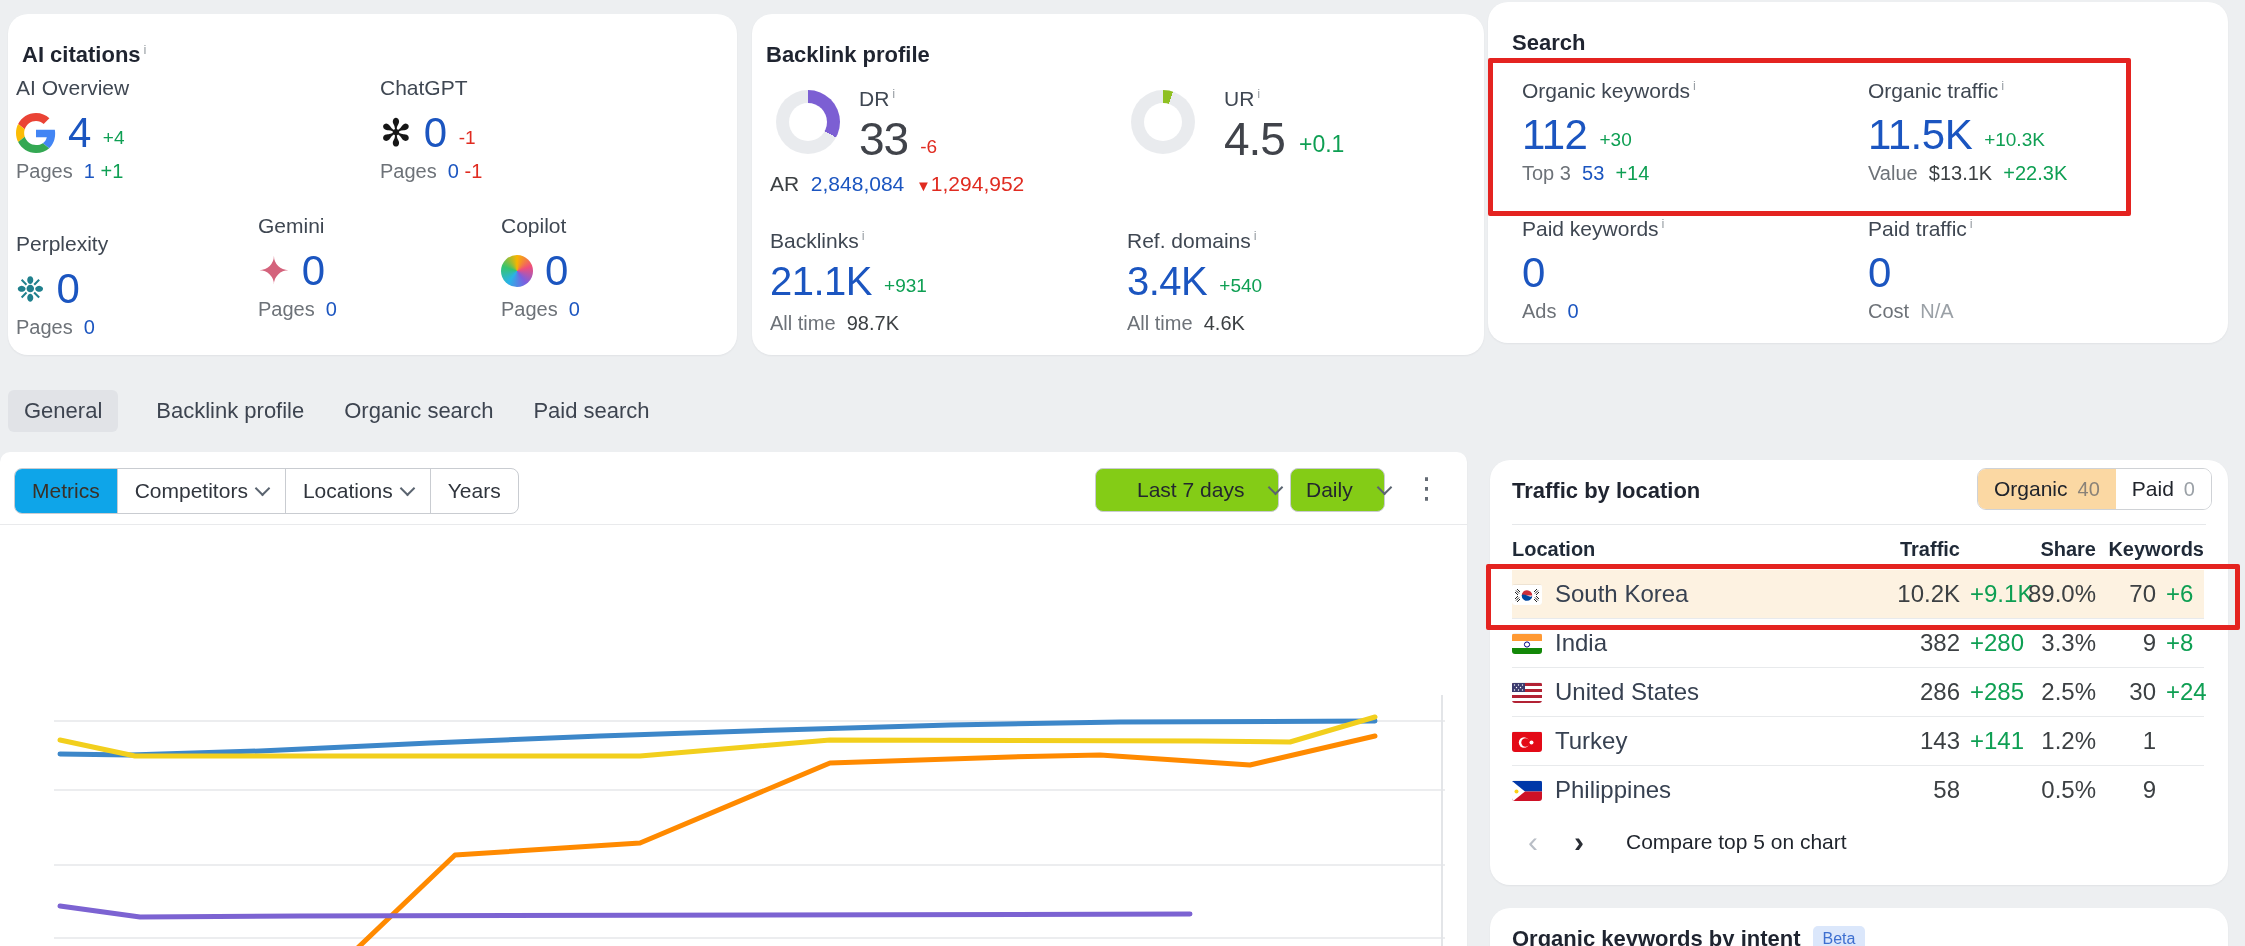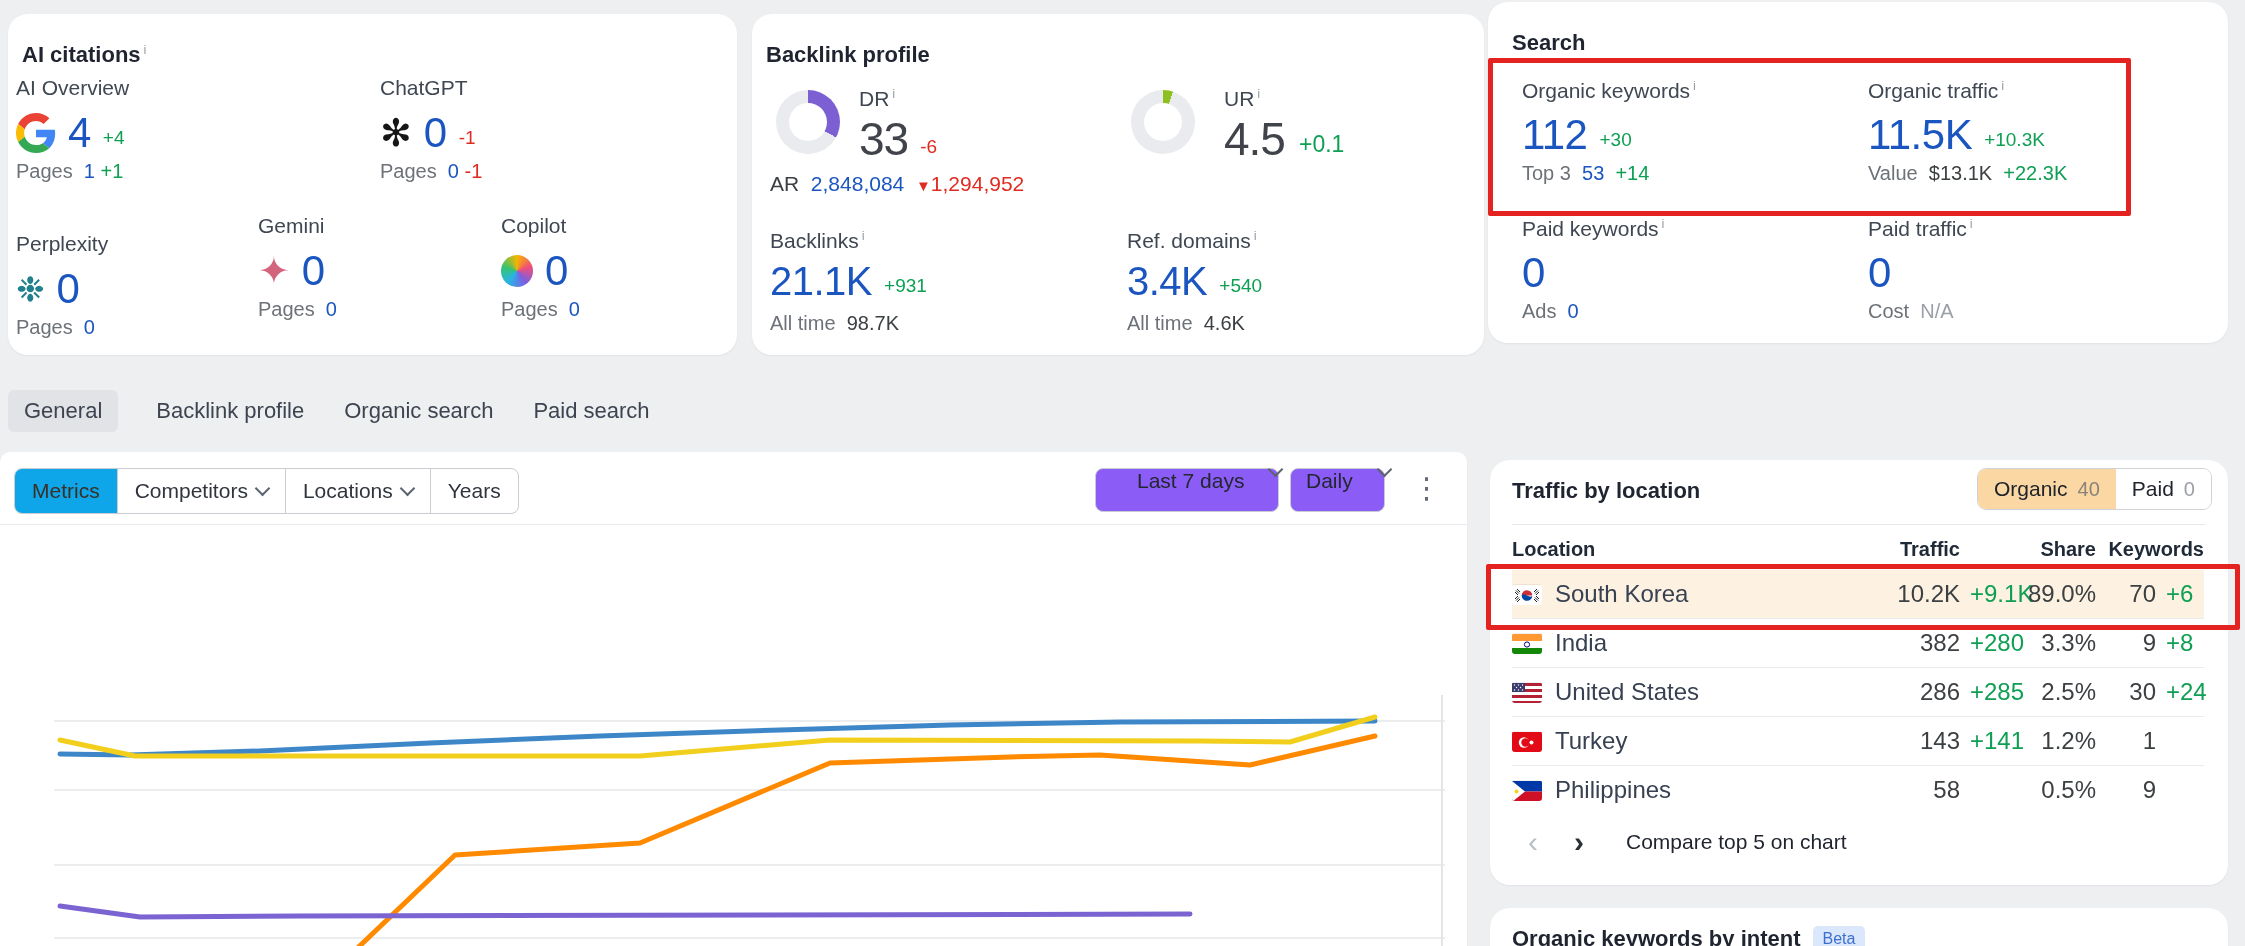--- a/index.html
+++ b/index.html
@@ -33,21 +33,21 @@
   
   .tabs{position:absolute;left:8px;top:390px;display:flex;align-items:center;gap:36px;height:42px}
   .tab{font-size:22px;color:#3d4450;padding:8px 2px;border-radius:6px;cursor:pointer;white-space:nowrap}
   .tab.active{background:#e1e3e7;padding:8px 16px}
   
   .main-panel{position:absolute;left:0;top:452px;width:1467px;height:494px;background:#fff;border-radius:10px 10px 0 0;box-shadow:0 1px 2px rgba(28,36,48,.06)}
   .seg-group{position:absolute;left:14px;top:16px;display:flex;height:44px;border:1px solid #c9ccd1;border-radius:8px;overflow:hidden;background:#fff}
   .seg{display:flex;align-items:center;gap:9px;padding:0 17px;font-size:21px;color:#30353d;border-right:1px solid #c9ccd1;cursor:pointer;white-space:nowrap}
   .seg:last-child{border-right:none}
   .seg.active{background:#0ea5e9;color:#3a3026}
-  .btn{position:absolute;top:16px;height:44px;display:flex;gap:26px;padding:0 15px;border:1px solid #c9ccd1;border-radius:8px;font-size:21px;color:#23272f;background:#8b5cf6;box-sizing:border-box;cursor:pointer;white-space:nowrap}
+  .btn{position:absolute;top:16px;height:44px;display:flex;align-items:center;gap:26px;padding:0 15px;border:1px solid #c9ccd1;border-radius:8px;font-size:21px;color:#23272f;background:#84cc16;box-sizing:border-box;cursor:pointer;white-space:nowrap}
   .chev{width:9px;height:9px;border-right:2.5px solid #5b6470;border-bottom:2.5px solid #5b6470;transform:rotate(45deg);margin-top:-5px;flex:0 0 auto}
   .dots{position:absolute;top:22px;font-size:29px;color:#646b74;cursor:pointer;line-height:1}
   .toolbar-divider{position:absolute;left:0;top:72px;width:1467px;height:1px;background:#e9eaec}
   
   .chart-wrap{position:absolute;left:0;top:213px;width:1467px;height:281px}
   
   .loc-card{left:1490px;top:460px;width:738px;height:425px}
   .loc-title{position:absolute;left:22px;top:18px;font-size:22px;font-weight:700;color:#1f2430}
   .toggle{position:absolute;left:487px;top:8px;height:40px;display:flex;border:1px solid #cfd2d6;border-radius:9px;overflow:hidden}
   .tog-seg{display:flex;align-items:center;gap:10px;padding:0 16px;font-size:21px;color:#20242c;background:#fff;cursor:pointer}

